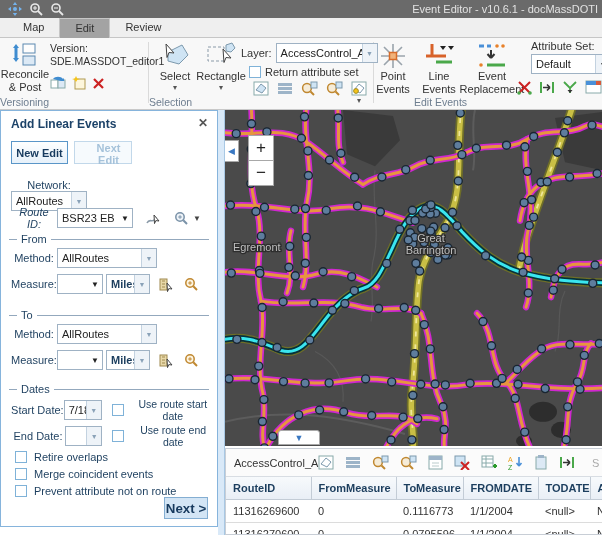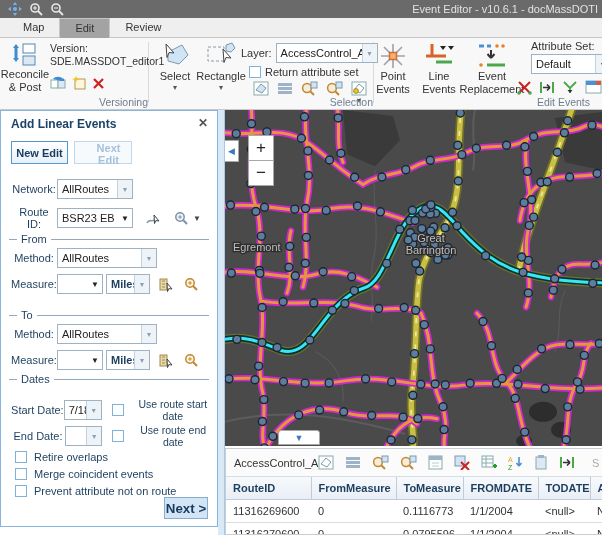--- a/index.html
+++ b/index.html
@@ -17,22 +17,22 @@
   .tabbar { position:absolute; left:0; top:18px; width:602px; height:20px; background:#efefef;
             border-bottom:1px solid #c6c6c6; display:flex; padding-left:8px; }
   .tab { padding:3px 15px 0 15px; height:30px; color:#333; cursor:default; }
   .tab.active { background:#a3a3a3; border:1px solid #c6c6c6; border-bottom:1px solid #f8f8f8; }
 
   
   .ribbon { position:absolute; left:0; top:38px; width:602px; height:72px; background:#f8f8f8;
             border-bottom:1px solid #c9c9c9; display:flex; }
   .vsep { width:1px; background:#dadada; margin:4px 0 6px 0; }
   .rgroup { position:relative; height:71px; }
-  .grp-label { position:absolute; bottom:1px; left:0; right:0; text-align:right;
-               color:#6e7e90; font-size:10.5px;margin-left:26px; }
+  .grp-label { position:absolute; bottom:1px; left:0; right:0; text-align:left;
+               color:#6e7e90; font-size:10.5px; }
   .bigbtn { position:absolute; top:4px; display:flex; flex-direction:column; align-items:center;
             text-align:center; line-height:1.15; color:#333; }
   .bigbtn .caret { font-size:8px; color:#555; line-height:1; margin-top:1px; }
   .g-version { width:148px; }
   .g-select  { width:224px; }
   .g-edit    { flex:1; }
   .ver-info { position:absolute; left:50px; top:4px; font-size:10.5px; line-height:1.25; white-space:nowrap; }
   .ver-icons { position:absolute; left:50px; top:38px; display:flex; gap:6px; align-items:center; }
   .layer-row { position:absolute; left:92px; top:5px; display:flex; align-items:center; }
   .attr-row  { position:absolute; left:157px; top:2px; font-size:11px; }
@@ -304,30 +304,30 @@
     </div>
   </div>
 
   <div class="panel">
     <div class="panel-title">Add Linear Events</div>
     <div class="panel-close">✕</div>
 
     <button class="btn" style="position:absolute; left:10px; top:30px; width:57px; height:23px;">New Edit</button>
     <button class="btn disabled" style="position:absolute; left:73px; top:30px; width:58px; height:23px;padding-left:11px;">Next Edit</button>
 
-    <div class="prow" style="left:10px; top:68px;">
+    <div class="prow" style="left:10px; top:68px;flex-direction:column;">
       <span class="plabel" style="width:46px;">Network:</span>
       <span class="combo" style="width:76px;">
         <span class="val" style="flex:1;">AllRoutes</span>
         <span class="abtn">▼</span>
       </span>
     </div>
 
     <div class="prow" style="left:10px; top:95px;">
-      <span class="plabel" style="width:46px;">Route ID:</span>
+      <span class="plabel" style="width:46px;font-style:italic;">Route ID:</span>
       <span class="combo" style="width:76px;">
         <span class="val" style="flex:1;">BSR23 EB</span>
         <span class="aplain">▼</span>
       </span>
       <svg width="16" height="15" viewBox="0 0 16 15" style="margin-left:12px;">
         <path d="M2 12c3-6 6 2 9-6" stroke="#8a9aa8" stroke-width="1.6" fill="none"></path>
         <path d="M9 4l5 6-3.2-.4-1.3 3z" fill="#fff" stroke="#444"></path>
       </svg>
       <svg width="15" height="15" viewBox="0 0 15 15" style="margin-left:13px;">
         <circle cx="6" cy="6" r="4.2" fill="#eef3f8" stroke="#7a92a8" stroke-width="1.5"></circle>
@@ -394,21 +394,21 @@
         <path d="M3 4h3M3 7h3M3 10h3" stroke="#a08a50"></path>
         <path d="M8 6l5 6-3.2-.4-1.3 3z" fill="#fff" stroke="#444"></path>
       </svg>
       <svg width="15" height="15" viewBox="0 0 15 15" style="margin-left:10px;">
         <circle cx="6" cy="6" r="4.2" fill="#fdf4e0" stroke="#c08830" stroke-width="1.5"></circle>
         <line x1="9.3" y1="9.3" x2="13" y2="13" stroke="#c08830" stroke-width="2"></line>
         <path d="M4.2 6h3.6M6 4.2v3.6" stroke="#c08830" stroke-width="1"></path>
       </svg>
     </div>
 
-    <div class="sep" style="top:262px;">
+    <div class="sep" style="top:272px;">
         <span>Dates</span>
       </div>
     <div class="prow" style="left:10px; top:287px;">
       <span class="plabel" style="width:55px;">Start Date:</span>
       <span class="combo" style="width:38px;">
         <span class="val" style="flex:1; padding-right:0;">7/18/</span>
         <span class="abtn">▼</span>
       </span>
       <span class="cb" style="margin-left:10px;"></span>
       <span class="plabel" style="margin-left:5px; font-size:10.5px;">Use route start date</span>

